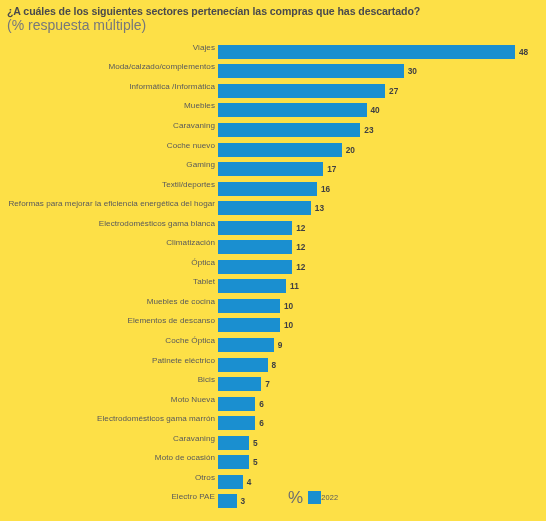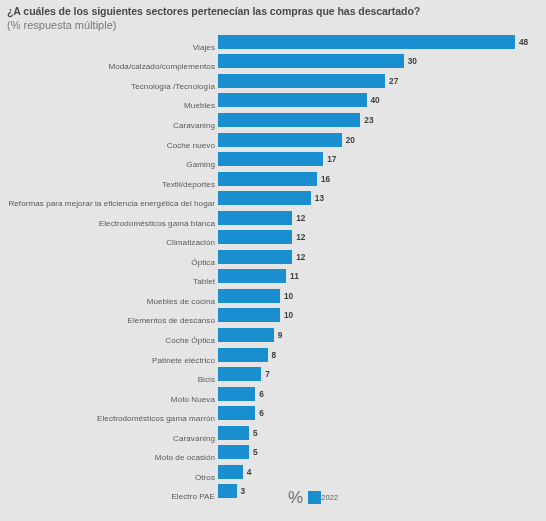--- a/index.html
+++ b/index.html
@@ -12,41 +12,41 @@
     height: 521px;
     font-family: "Liberation Sans", sans-serif;
     color: #58595b;
     overflow: hidden;
     position: relative;
   }
   #chart-root {
     position: relative;
     width: 546px;
     height: 521px;
-    background: #e5e5e5;
+    background: #fde047;
   }
 
   
   .header {
     position: absolute;
     left: 7px;
     top: 5px;
     width: 532px;
   }
   .chart-title {
     font-size: 10.6px;
     font-weight: bold;
     color: #4a4a4c;
     letter-spacing: -0.1px;
     line-height: 13px;
     margin: 0;
     white-space: nowrap;
   }
   .chart-subtitle {
-    font-size: 11px;
+    font-size: 14px;
     font-weight: normal;
     color: #77787b;
     line-height: 12px;
     margin: 1px 0 0 0;
     white-space: nowrap;
   }
 
   
   .plot {
     position: absolute;
@@ -72,21 +72,21 @@
     letter-spacing: 0.05px;
   }
   .bar-wrap {
     position: absolute;
     left: 218px;
     top: 50%;
     transform: translateY(-50%);
     height: 24px;
     width: 328px;
     display: flex;
-    align-items: flex-start;
+    align-items: flex-end;
   }
   .bar {
     height: 14px;
     background: #1a8fd0;
     flex: 0 0 auto;
   }
   .bar-value {
     font-size: 8.3px;
     font-weight: bold;
     color: #404042;
@@ -142,21 +142,21 @@
         </div>
       </div>
       <div class="row">
         <div class="cat-label">Moda/calzado/complementos</div>
         <div class="bar-wrap">
           <div class="bar" style="width: 185.625px; background: rgb(26, 143, 208);"></div>
           <span class="bar-value">30</span>
         </div>
       </div>
       <div class="row">
-        <div class="cat-label">Tecnología /Tecnología</div>
+        <div class="cat-label">Informática /Informática</div>
         <div class="bar-wrap">
           <div class="bar" style="width: 167.062px; background: rgb(26, 143, 208);"></div>
           <span class="bar-value">27</span>
         </div>
       </div>
       <div class="row">
         <div class="cat-label">Muebles</div>
         <div class="bar-wrap">
           <div class="bar" style="width: 148.5px; background: rgb(26, 143, 208);"></div>
           <span class="bar-value">40</span>

